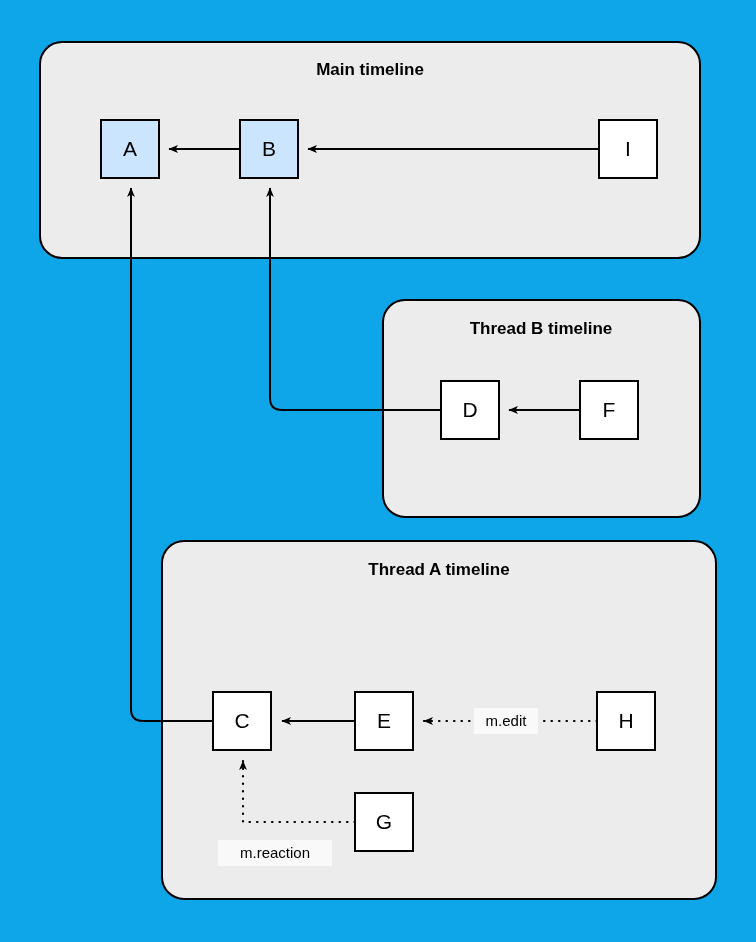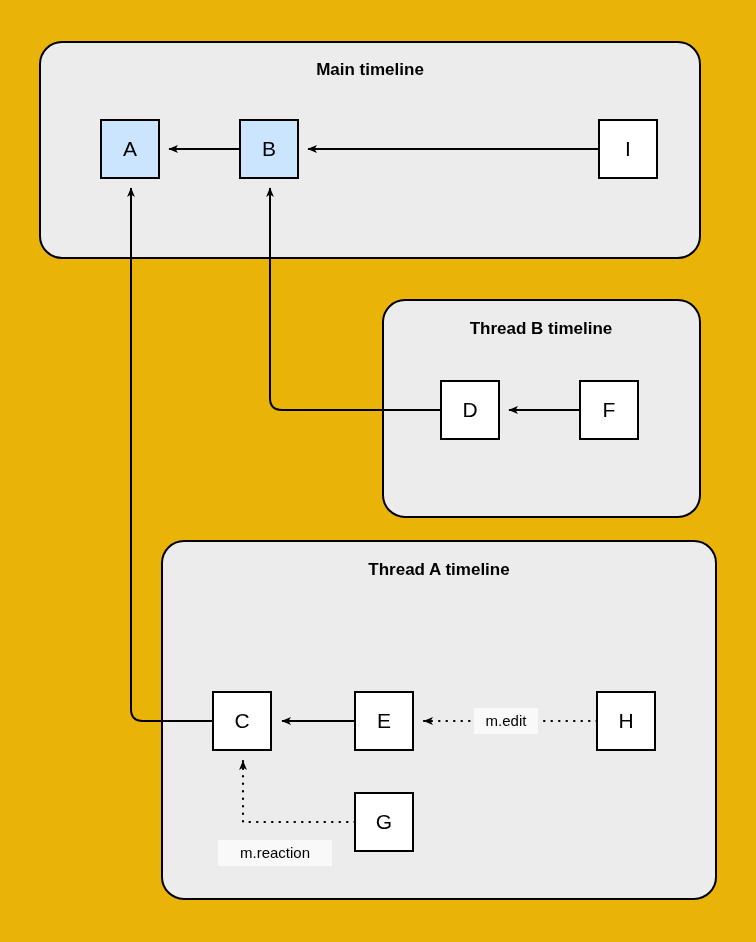--- a/index.html
+++ b/index.html
@@ -7,21 +7,21 @@
     padding: 0;
     background: #ffffff;
   }
   body {
     font-family: "Liberation Sans", sans-serif;
   }
   #canvas {
     position: relative;
     width: 756px;
     height: 942px;
-    background: #eab308;
+    background: #0ea5e9;
     overflow: hidden;
   }
   #diagram-svg {
     position: absolute;
     left: 0;
     top: 0;
     width: 756px;
     height: 942px;
   }
   .container-title {

